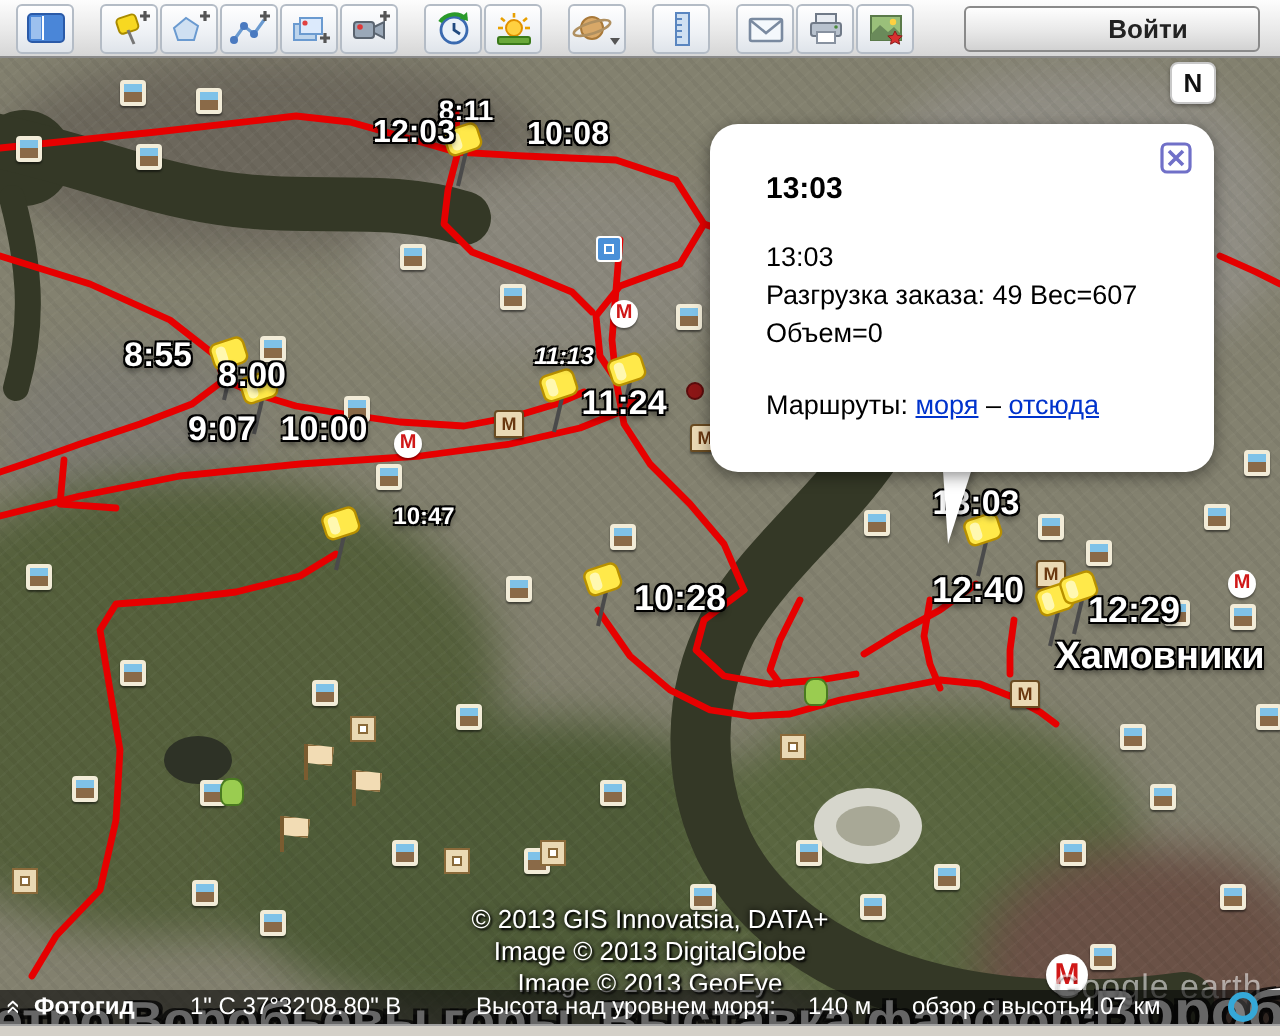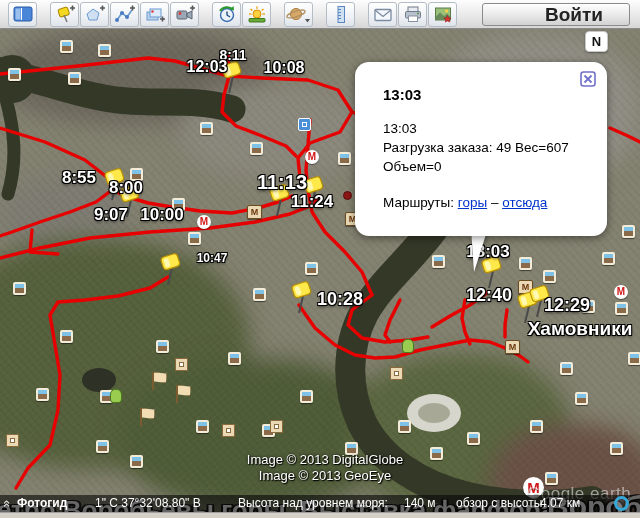--- a/index.html
+++ b/index.html
@@ -11,21 +11,21 @@
   #toolbar { position:absolute; top:0; left:0; right:0; height:29px; z-index:20;
              background:linear-gradient(#fdfdfd,#e9e9e9 55%,#d6d6d6);
              border-bottom:1px solid #8a8a8a; display:flex; align-items:center; padding-left:8px; }
   .tb-btn { height:25px; min-width:29px; border:1px solid #b4bcc6; border-radius:3px;
             background:linear-gradient(#ffffff,#eef1f5 60%,#dfe4ea);
             display:flex; align-items:center; justify-content:center; margin-right:1px; cursor:pointer; }
   .tb-gap { width:12px; }
   #login-btn { margin-left:auto; margin-right:10px; width:148px; height:23px;
                border:1px solid #8a8a8a; border-radius:3px;
                background:linear-gradient(#fefefe,#e8e8e8 55%,#d2d2d2);
-               font-size:19px; font-weight:bold; color:#222; text-align:center; line-height:21px; cursor:pointer;padding-left:36px; }
+               font-size:13px; font-weight:bold; color:#222; text-align:center; line-height:21px; cursor:pointer;padding-left:36px; }
 
   
   #map { position:absolute; top:29px; left:0; width:640px; height:489px; overflow:hidden;
          background:#83816f; cursor:grab; }
   .blob { position:absolute; border-radius:45%; filter:blur(11px); }
   #texture { position:absolute; inset:0; opacity:.5; background:
       repeating-linear-gradient(48deg, rgba(0,0,0,.07) 0 2px, transparent 2px 6px),
       repeating-linear-gradient(-40deg, rgba(255,255,255,.05) 0 1px, transparent 1px 5px); }
   #geo-svg, #routes-svg { position:absolute; left:0; top:0; pointer-events:none; }
   #geo-svg { z-index:1; } #routes-svg { z-index:2; }
@@ -404,53 +404,54 @@
           </svg></div>
       </div>
     <div id="labels-layer">
         <div class="map-label" style="left: 233px; top: 18px; font-size: 14px;">8:11</div>
         <div class="map-label" style="left: 207px; top: 29px; font-size: 16px;">12:03</div>
         <div class="map-label" style="left: 284px; top: 30px; font-size: 16px;">10:08</div>
         <div class="map-label" style="left: 79px; top: 139px; font-size: 17px;">8:55</div>
         <div class="map-label" style="left: 126px; top: 149px; font-size: 17px; text-align: center;">8:00</div>
         <div class="map-label" style="left: 95px; top: 176px; font-size: 17px; padding-left: 32px;">9:07</div>
         <div class="map-label" style="left: 162px; top: 176px; font-size: 17px;">10:00</div>
-        <div class="map-label" style="left: 282px; top: 142px; font-size: 20px;">11:13</div>
+        <div class="map-label" style="left: 282px; top: 142px; font-size: 12px; font-style: italic;">11:13</div>
         <div class="map-label" style="left: 312px; top: 163px; font-size: 17px;">11:24</div>
         <div class="map-label" style="left: 212px; top: 222px; font-size: 12px;">10:47</div>
         <div class="map-label" style="left: 340px; top: 260px; font-size: 18px;">10:28</div>
         <div class="map-label" style="left: 488px; top: 213px; font-size: 17px;">13:03</div>
         <div class="map-label" style="left: 489px; top: 256px; font-size: 18px;">12:40</div>
         <div class="map-label" style="left: 567px; top: 266px; font-size: 18px;">12:29</div>
         <div class="map-label" style="left: 580px; top: 289px; font-size: 19px;">Хамовники</div>
       </div>
 
     <span class="big-label" id="big-label-1">етро Воробьевы горы. Выставка фарфора</span>
     <span class="big-label" id="big-label-2">Воробь</span>
 
     <div id="attribution">
+      <div>© 2013 GIS Innovatsia, DATA+</div>
       <div>Image © 2013 DigitalGlobe</div>
       <div>Image © 2013 GeoEye</div>
     </div>
     <span id="watermark">Google earth</span>
   </div>
 
   <div id="balloon-tail"></div>
   <div id="balloon">
     <svg id="balloon-close" viewBox="0 0 16 16">
         <rect x="1" y="1" width="14" height="14" rx="2.5" fill="none" stroke="#7070c8" stroke-width="1.6"></rect>
         <path d="M4.5 4.5 L11.5 11.5 M11.5 4.5 L4.5 11.5" stroke="#7070c8" stroke-width="1.8"></path>
       </svg>
     <div id="balloon-title">13:03</div>
     <div class="bl">13:03</div>
     <div class="bl">Разгрузка заказа: 49 Вес=607</div>
     <div class="bl">Объем=0</div>
     <div class="bl" id="balloon-routes">
       <span>Маршруты:</span>
-      <a>горы</a>
+      <a>моря</a>
       <span>–</span>
       <a>отсюда</a>
     </div>
   </div>
 
   <div id="compass-n">N</div>
 
   <div id="statusbar">
     <span id="sb-collapse">«</span>
     <span id="sb-photoguide">Фотогид</span>

